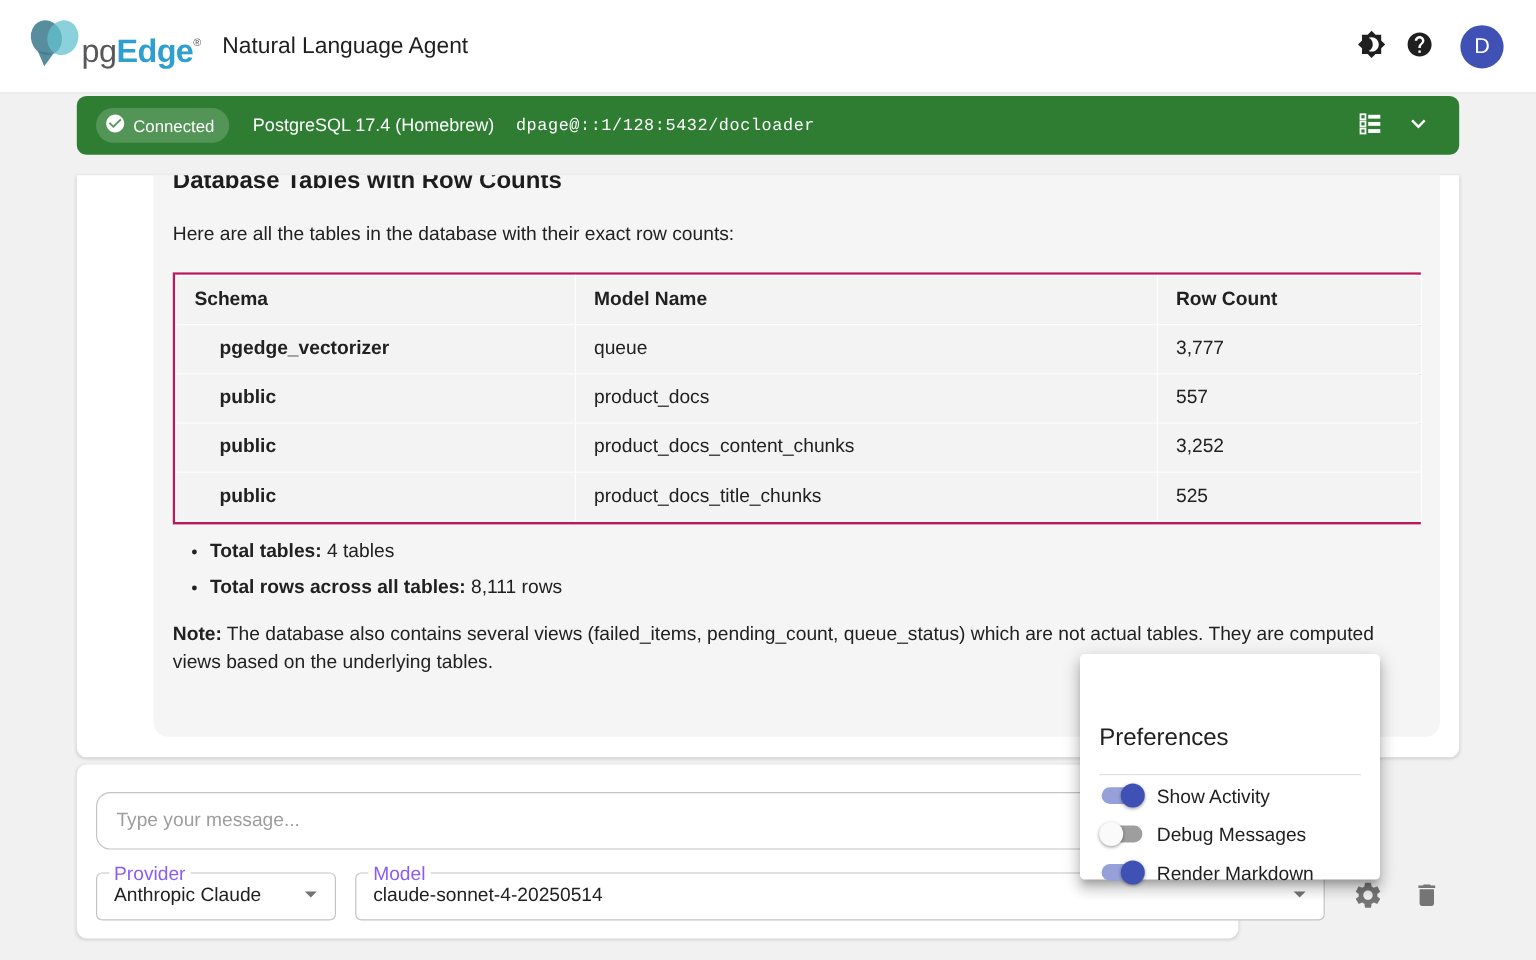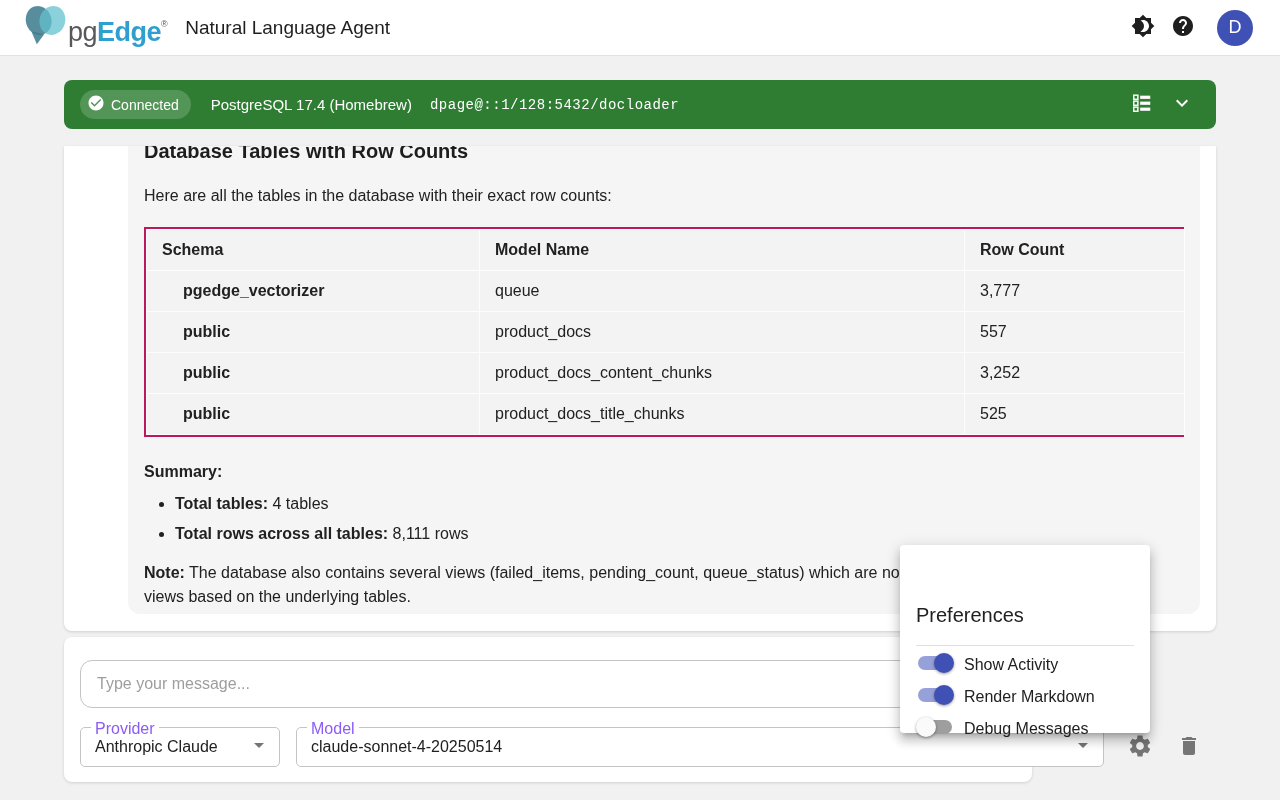--- a/index.html
+++ b/index.html
@@ -1,20 +1,20 @@
 <!DOCTYPE html>
 <html><head>
 <meta charset="utf-8">
 <style>
   * { margin:0; padding:0; box-sizing:border-box; }
   html,body { width:1280px; height:800px; overflow:hidden; }
   body { font-family:"Liberation Sans", sans-serif; background:#f1f1f1; color:#212121; position:relative; }
 
   
-  .header { position:absolute; left:0; top:0; width:1280px; height:56px; background:#ffffff;
+  .header { position:absolute; left:0; top:0; width:1280px; height:78px; background:#ffffff;
             border-bottom:1px solid #e2e2e2; display:flex; align-items:center; padding:0 27px 0 24px; }
   .logo { display:flex; align-items:flex-start; }
   .logo-text { font-size:27px; line-height:40px; letter-spacing:-0.5px; }
   .logo-pg { color:#58585a; font-weight:400; }
   .logo-edge { color:#2f9fd0; font-weight:700; }
   .logo-reg { color:#58585a; font-size:9px; vertical-align:14px; }
   .app-title { font-size:19px; font-weight:500; color:#1f1f1f; margin-left:18px; }
   .header-spacer { flex:1; }
   .icon-btn { width:40px; height:40px; border:none; background:transparent; display:flex;
               align-items:center; justify-content:center; cursor:pointer; border-radius:50%; }
@@ -201,21 +201,20 @@
           </tr>
           <tr>
             <td class="schema-col">public</td>
             <td>product_docs_title_chunks</td>
             <td>525</td>
           </tr>
         </tbody>
       </table>
     </div>
 
-    <div class="msg-summary">Summary:</div>
     <ul class="msg-list">
       <li><b>Total tables:</b><span> 4 tables</span></li>
       <li><b>Total rows across all tables:</b><span> 8,111 rows</span></li>
     </ul>
 
     <div class="msg-note"><b>Note:</b><span> The database also contains several views (failed_items, pending_count, queue_status) which are not actual tables. They are computed views based on the underlying tables.</span></div>
   </div>
 </div>
 
 <div class="composer-card">
@@ -267,24 +266,24 @@
 <div class="prefs-popup">
   <div class="prefs-title">Preferences</div>
   <hr class="prefs-divider">
   <div class="pref-row">
     <span class="switch on">
         <span class="thumb"></span>
       </span>
     <span class="pref-label">Show Activity</span>
   </div>
   <div class="pref-row">
+    <span class="switch off">
+        <span class="thumb"></span>
+      </span>
+    <span class="pref-label">Debug Messages</span>
+  </div>
+  <div class="pref-row">
     <span class="switch on">
         <span class="thumb"></span>
       </span>
     <span class="pref-label">Render Markdown</span>
   </div>
-  <div class="pref-row">
-    <span class="switch off">
-        <span class="thumb"></span>
-      </span>
-    <span class="pref-label">Debug Messages</span>
-  </div>
 </div>
 
 </body></html>

